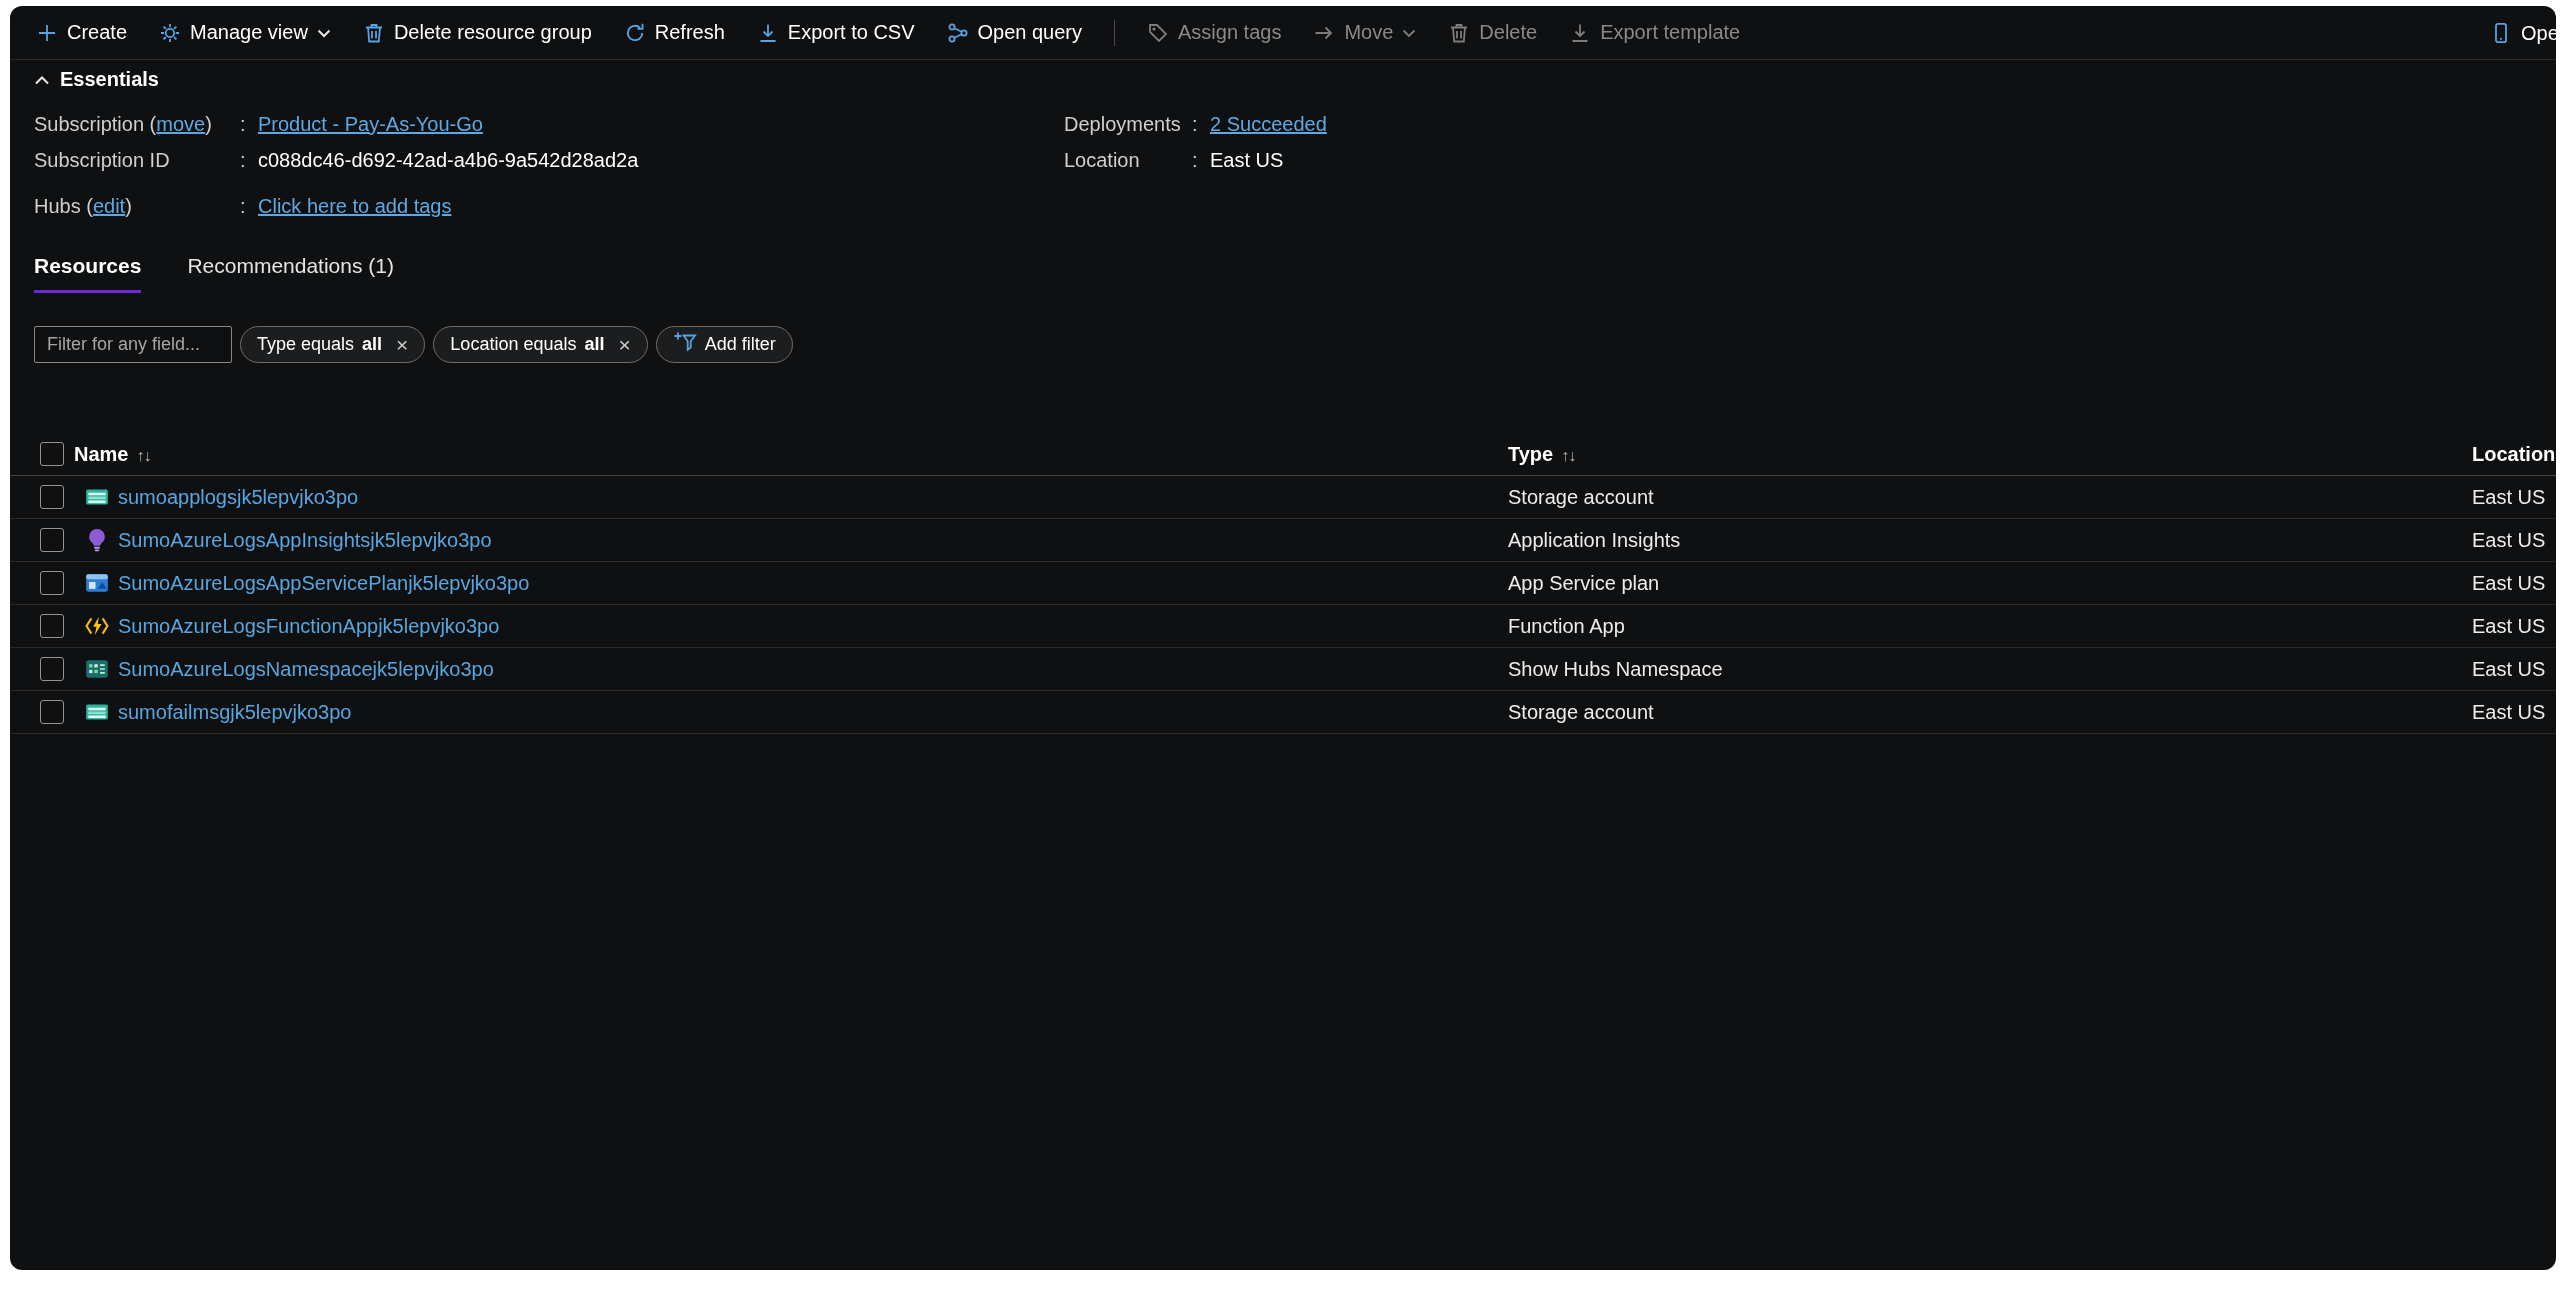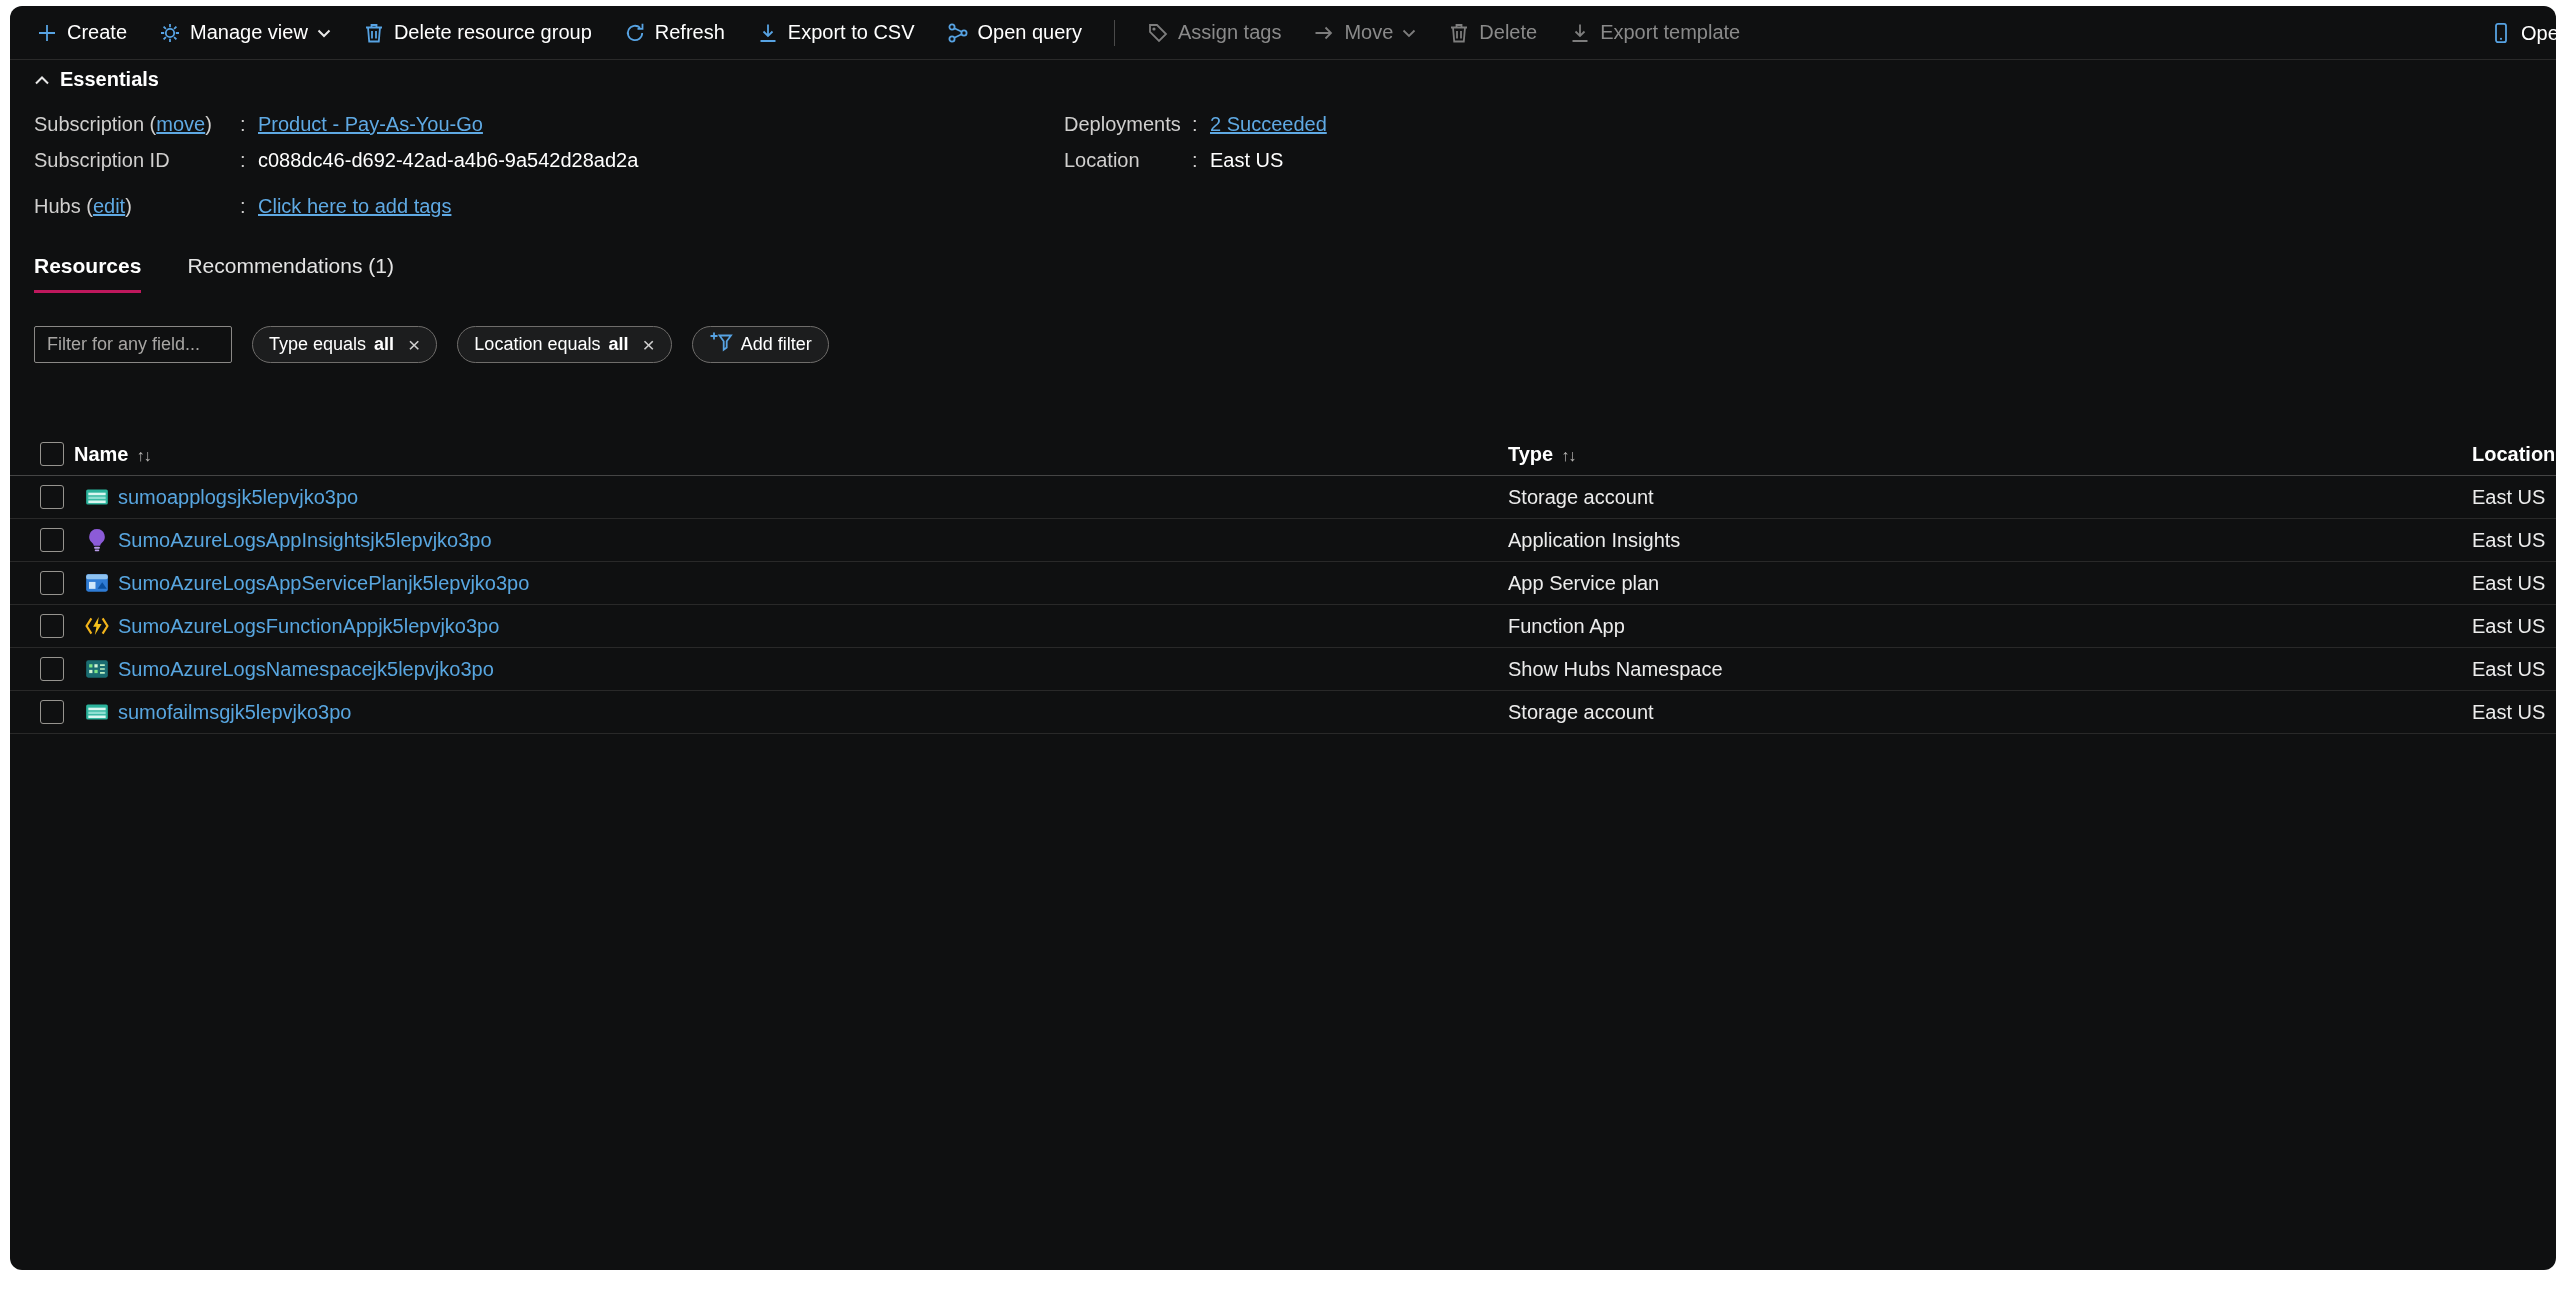--- a/index.html
+++ b/index.html
@@ -28,24 +28,24 @@
   .ess-colon { color:#d0cfce; width:18px; flex:none; }
   .ess-value { color:#ffffff; }
   a.link { color:#5fa9e3; text-decoration:underline; cursor:pointer; }
   a.link-plain { color:#58a6e0; text-decoration:none; cursor:pointer; }
   .ess-right { position:absolute; left:1030px; top:0; }
   .ess-right .ess-label { width:128px; }
 
   
   .tabs { position:absolute; top:248px; left:24px; display:flex; gap:46px; }
   .tab { font-size:21px; color:#e4e4e4; padding-bottom:12px; cursor:pointer; }
-  .tab.active { font-weight:bold; color:#ffffff; border-bottom:3px solid #be185d; }
-
-  
-  .filterbar { position:absolute; top:320px; left:24px; display:flex; align-items:flex-end; gap:20px; }
+  .tab.active { font-weight:bold; color:#ffffff; border-bottom:3px solid #6d28d9; }
+
+  
+  .filterbar { position:absolute; top:320px; left:24px; display:flex; align-items:flex-end; gap:8px; }
   .filter-input { width:198px; height:37px; background:transparent; border:1px solid #8a8886; border-radius:2px; color:#dddddd; font-size:18px; padding:0 12px; font-family:inherit; }
   .filter-input::placeholder { color:#a8a6a4; }
   .pill { height:37px; border:1px solid #6f6d6b; border-radius:19px; display:flex; align-items:center; padding:0 16px; font-size:18px; color:#ffffff; background:#1c1d1e; gap:8px; cursor:pointer; white-space:nowrap; }
   .pill b { font-weight:bold; }
   .pill .x { font-size:21px; color:#cfcfcf; margin-left:6px; line-height:1; cursor:pointer; }
 
   
   .statusbar { position:absolute; top:378px; left:24px; right:0; height:38px; display:flex; align-items:center; font-size:19px; color:#ffffff; }
   .checkbox { width:24px; height:24px; border:1.5px solid #96948f; border-radius:3px; background:transparent; flex:none; cursor:pointer; }
   .statusbar .checkbox { margin-left:26px; margin-right:12px; }

